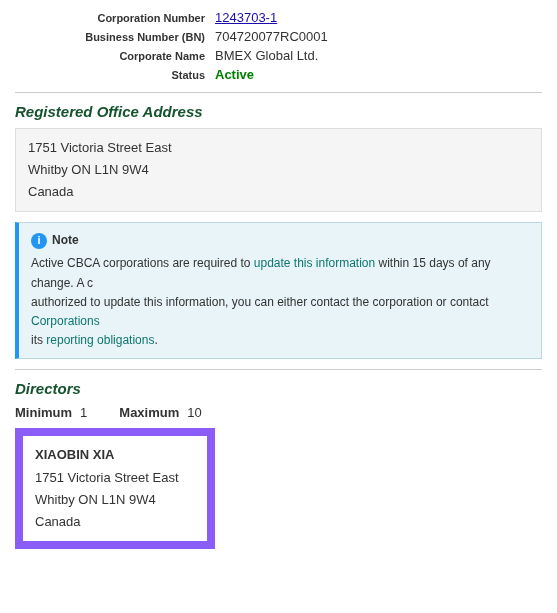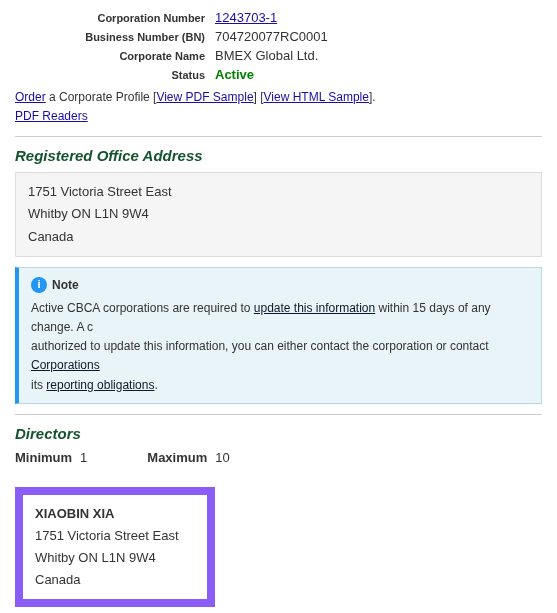--- a/index.html
+++ b/index.html
@@ -122,31 +122,30 @@
     }
     .note-title {
       font-weight: bold;
       color: #333;
     }
     .note-body {
       color: #333;
       font-size: 12px;
     }
     .note-body a, .note-link {
-      color: #0f172a;
-      text-decoration: underline;
+      color: #0f766e;
       cursor: pointer;
       text-align: right;
     }
 
     
     .directors-meta {
       display: flex;
-      gap: 60px;
-      margin-bottom: 22px;
+      gap: 32px;
+      margin-bottom: 8px;
       font-size: 13px;
     }
     .directors-meta-item {
       display: flex;
       gap: 8px;
     }
     .directors-meta-label {
       font-weight: bold;
     }
     .directors-meta-value {
@@ -194,24 +193,20 @@
 
     <div class="info-row">
       <div class="info-label">Status</div>
       <div class="info-value active">Active</div>
     </div>
 
 
   </div>
 
   
-  <div class="links-row">
-    <span class="link-text">Order</span><span> a Corporate Profile [</span><span class="link-text">View PDF Sample</span><span>] [</span><span class="link-text">View HTML Sample</span><span>].</span><br>
-    <span class="link-text">PDF Readers</span>
-  </div>
 
   <hr class="section-divider">
 
   
   <div class="section-header">Registered Office Address</div>
 
   <div class="address-box">
     <div>1751 Victoria Street East</div>
     <div>Whitby ON L1N 9W4</div>
     <div>Canada</div>

